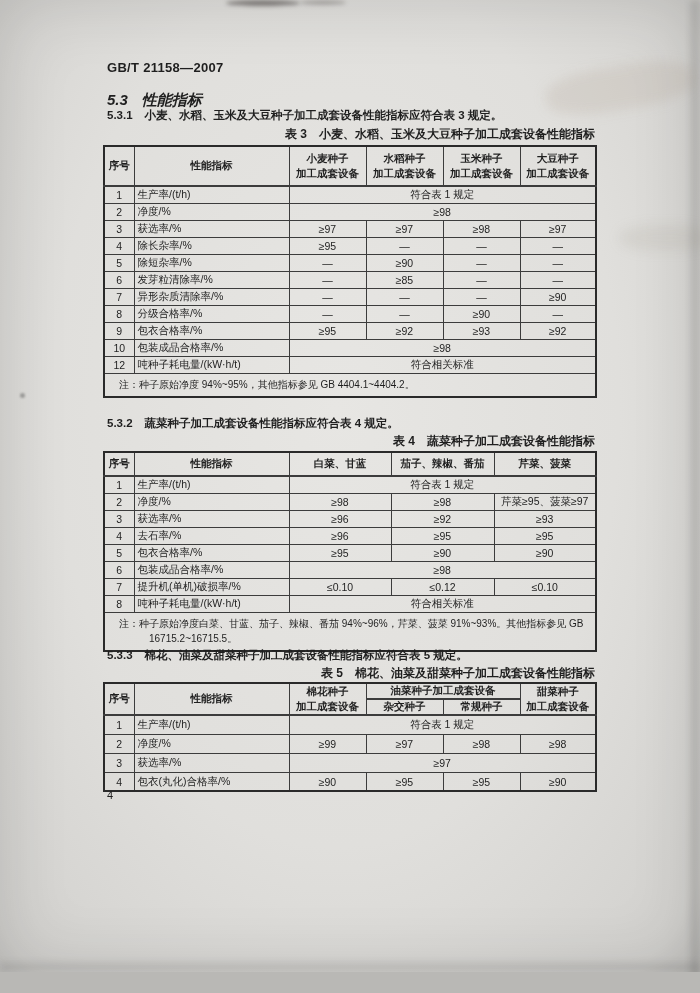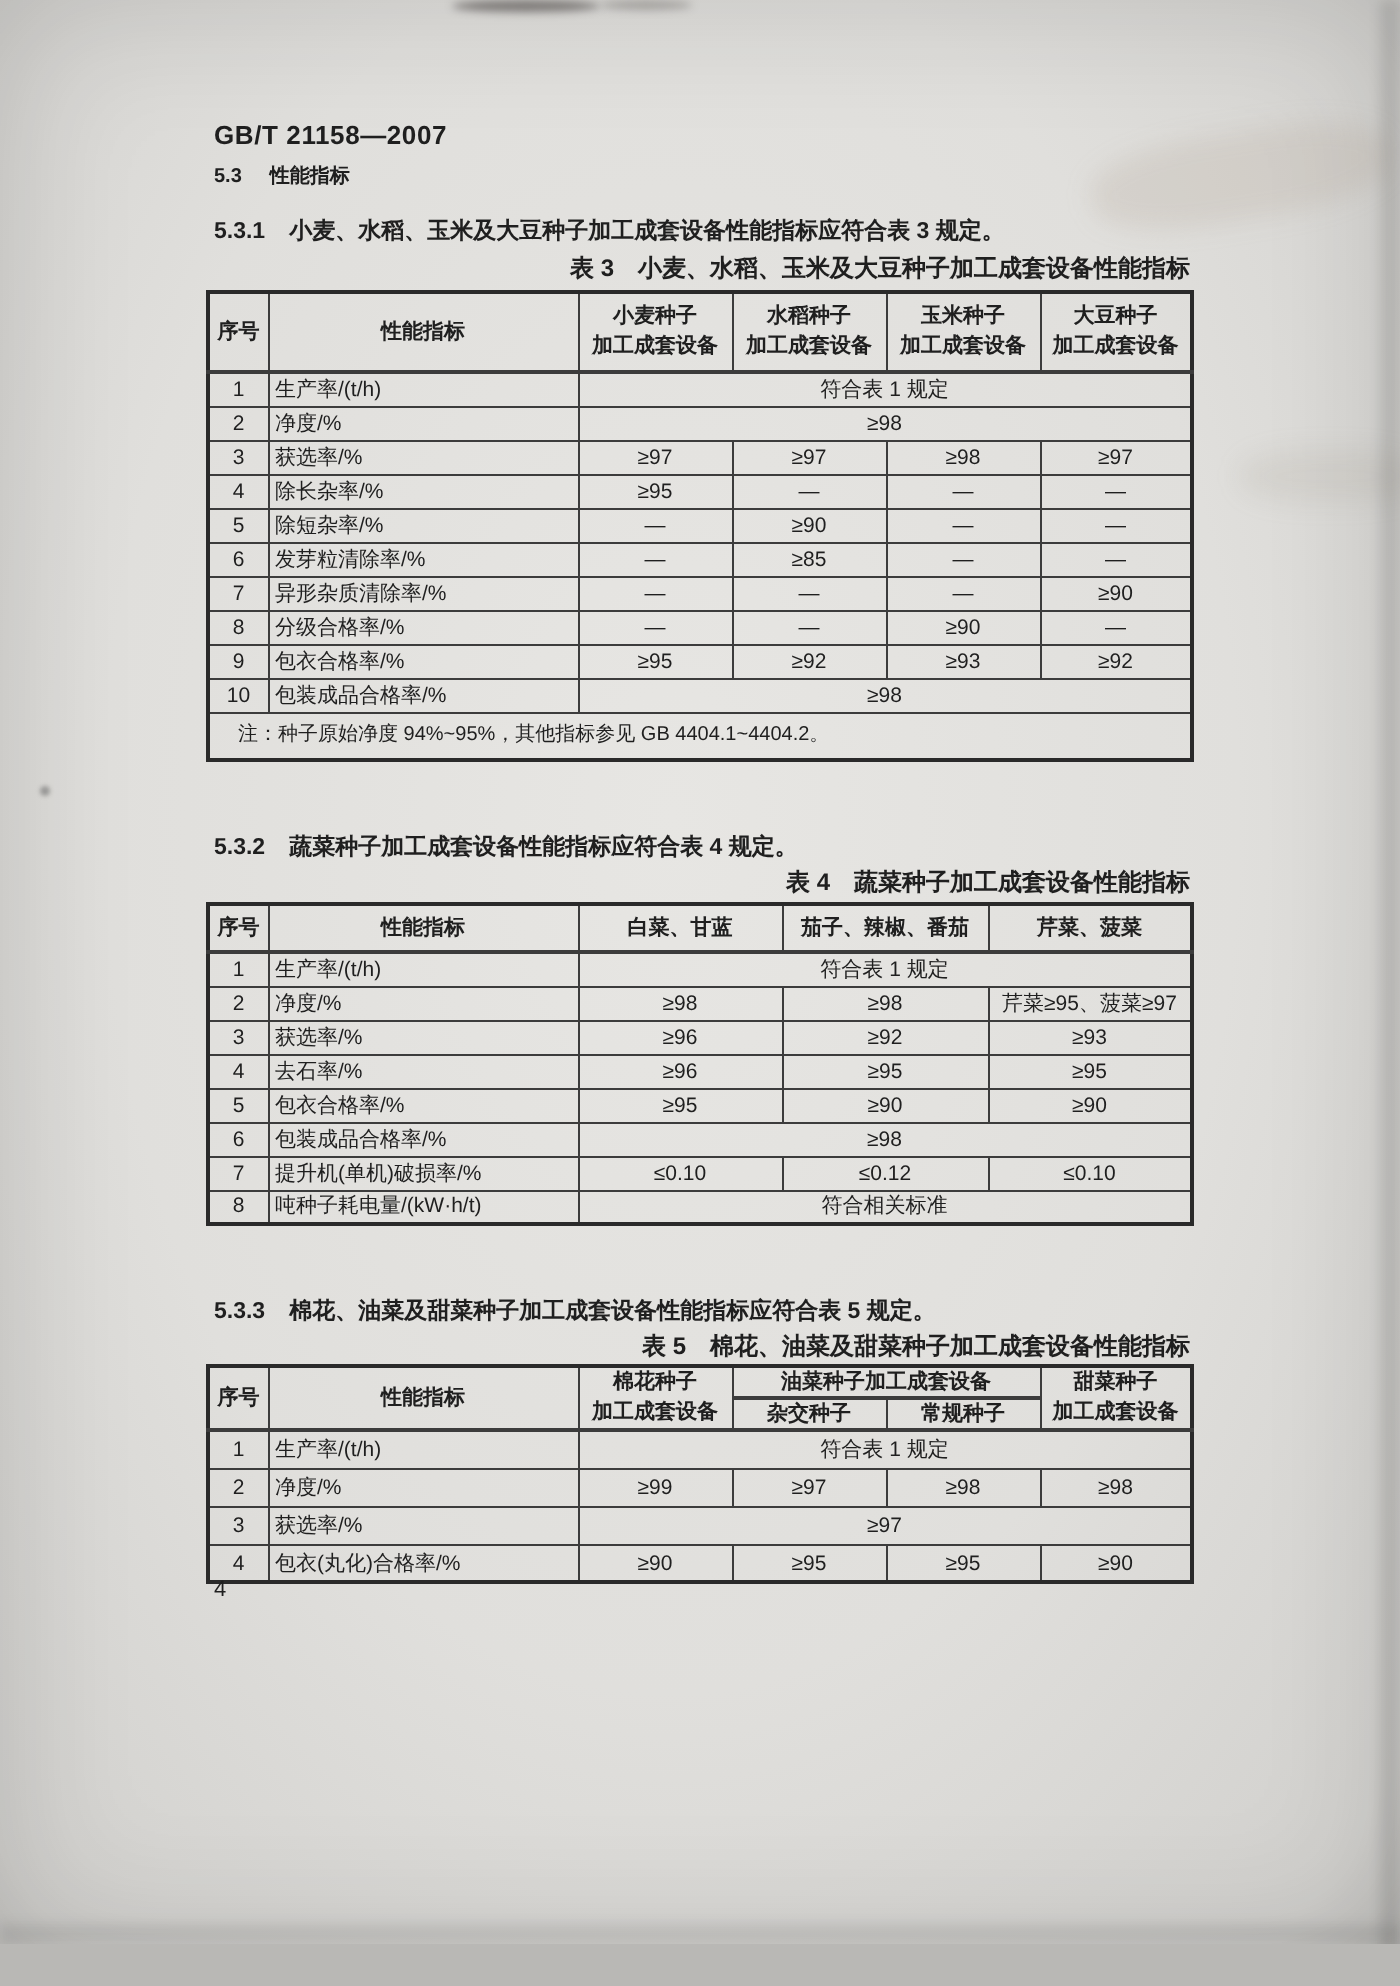--- a/index.html
+++ b/index.html
@@ -9,21 +9,21 @@
     background:#b9b8b5;
   }
   .paper{
     position:relative;width:700px;height:972px;overflow:hidden;
     background:radial-gradient(ellipse at 48% 42%, #e7e6e3 0%, #e0dfdc 55%, #d2d1ce 92%, #c6c5c2 100%);
     box-shadow:inset 0 0 70px rgba(0,0,0,0.14);
     color:#1f1f1f;
   }
   .artifact{position:absolute;pointer-events:none;}
   .doc-code{position:absolute;left:107px;top:60px;font-size:13px;font-weight:700;letter-spacing:.3px;}
-  .h-sec{position:absolute;left:107px;top:81px;font-size:10px;font-weight:700;}
+  .h-sec{position:absolute;left:107px;top:91px;font-size:15px;font-weight:700;font-style:italic;}
   .h-sec .num{margin-right:14px;}
   .clause{position:absolute;left:107px;font-size:11.5px;font-weight:600;white-space:nowrap;}
   .clause .num{margin-right:12px;}
   .tbl-title{position:absolute;left:103px;width:492px;text-align:right;font-size:12px;font-weight:700;}
   .tbl-wrap{position:absolute;left:103px;width:492px;}
   table.std{border-collapse:collapse;table-layout:fixed;width:492px;font-size:10.5px;color:#1f1f1f;}
   table.std th,table.std td{border:1px solid #3c3c3c;padding:0 3px;overflow:hidden;}
   table.std{border:2px solid #2a2a2a;}
   table.std thead th{border-bottom-width:2px;font-weight:600;text-align:center;vertical-align:middle;}
   .pre{white-space:pre-line;line-height:1.45;}
@@ -154,20 +154,25 @@
             <td class="c">≥95</td>
             <td class="c">≥92</td>
             <td class="c">≥93</td>
             <td class="c">≥92</td>
           </tr>
         <tr>
             <td class="c">10</td>
             <td class="l">包装成品合格率/%</td>
             <td class="c" colspan="4">≥98</td>
           </tr>
+        <tr>
+            <td class="c">12</td>
+            <td class="l">吨种子耗电量/(kW·h/t)</td>
+            <td class="c" colspan="4">符合相关标准</td>
+          </tr>
         <tr class="note-row">
             <td colspan="6">
               <span class="note-inner">注：种子原始净度 94%~95%，其他指标参见 GB 4404.1~4404.2。</span>
             </td>
           </tr>
       </tbody>
     </table>
   </div>
 
   <div class="clause" style="top:416px;">
@@ -238,20 +243,25 @@
             <td class="l">提升机(单机)破损率/%</td>
             <td class="c">≤0.10</td>
             <td class="c">≤0.12</td>
             <td class="c">≤0.10</td>
           </tr>
         <tr>
             <td class="c">8</td>
             <td class="l">吨种子耗电量/(kW·h/t)</td>
             <td class="c" colspan="3">符合相关标准</td>
           </tr>
+        <tr class="note-row">
+            <td colspan="5">
+              <span class="note-inner">注：种子原始净度白菜、甘蓝、茄子、辣椒、番茄 94%~96%，芹菜、菠菜 91%~93%。其他指标参见 GB 16715.2~16715.5。</span>
+            </td>
+          </tr>
       </tbody>
     </table>
   </div>
 
   <div class="clause" style="top:648px;">
     <span class="num">5.3.3</span><span>棉花、油菜及甜菜种子加工成套设备性能指标应符合表 5 规定。</span>
   </div>
 
   <div class="tbl-title" style="top:665px;">表 5　棉花、油菜及甜菜种子加工成套设备性能指标</div>
 

